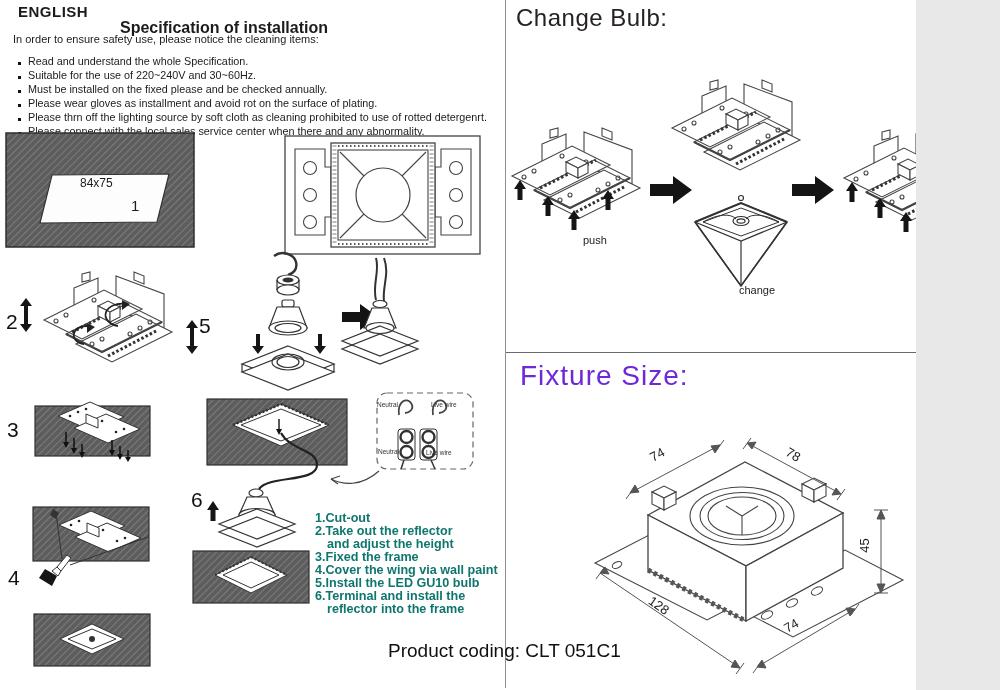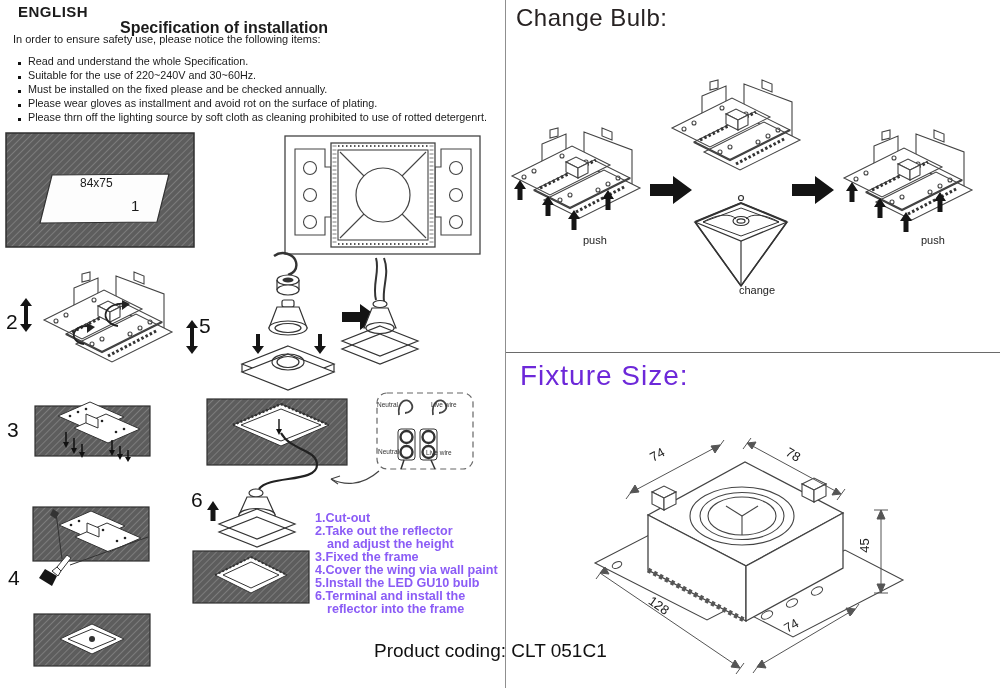--- a/index.html
+++ b/index.html
@@ -1,26 +1,26 @@
 <!DOCTYPE html>
 <html><head>
 <meta charset="utf-8">
 <style>
   html,body{margin:0;padding:0;background:#e8e8e8;}
-  #canvas{position:relative;width:1000px;height:690px;background:#ffffff;overflow:hidden;
+  #canvas{position:relative;width:916px;height:690px;background:#ffffff;overflow:hidden;
           font-family:"Liberation Sans", sans-serif;color:#1b1b1b;}
   .t{position:absolute;white-space:nowrap;}
   .lang{font-size:15px;font-weight:700;letter-spacing:.5px;}
   .spec-title{font-size:16px;width:312px;text-align:right;font-weight:bold;}
   .intro{font-size:11px;}
   .safety{position:absolute;left:14px;top:54px;font-size:10.8px;}
   .safety .li{height:14px;line-height:14px;position:relative;padding-left:14px;}
   .safety .li::before{content:"";position:absolute;left:4px;top:8px;width:3px;height:3px;background:#111;}
   .stepnum{font-size:21px;color:#111;}
-  .steps{position:absolute;left:315px;top:512px;font-size:12.6px;font-weight:700;color:#8b5cf6;}
+  .steps{position:absolute;left:315px;top:512px;font-size:12.6px;font-weight:700;color:#0f766e;}
   .steps .line{height:13px;line-height:13px;}
   .steps .indent{padding-left:12px;}
   .big-title{font-size:24px;color:#272222;letter-spacing:.5px;}
   .bigger-title{font-size:28px;color:#6d28d9;letter-spacing:1px;}
   .coding{font-size:19px;color:#101010;}
   .push{font-size:11px;color:#222;margin-left:20px;}
   .wire-lbl{font-size:6.5px;color:#333;}
   .dim{font-size:13px;color:#222;}
   .vline{position:absolute;left:505px;top:0;width:1.2px;height:688px;background:#8f8f8f;}
   .hline{position:absolute;left:506px;top:352px;width:494px;height:1.3px;background:#6a6a6a;}
@@ -72,27 +72,28 @@
           <polygon points="6,0 0,8 4,8 4,26 0,26 6,34 12,26 8,26 8,8 12,8" fill="#151515"></polygon>
         </g>
       <g id="arrowrt">
           <polygon points="0,8 23,8 23,0 42,14 23,28 23,20 0,20" fill="#141414"></polygon>
         </g>
     </defs>
   </svg>
 
   <span class="t lang" style="left:18px;top:3px;">ENGLISH</span>
   <span class="t spec-title" style="left:16px;top:19px;">Specification of installation</span>
-  <span class="t intro" style="left:13px;top:33px;">In order to ensure safety use, please notice the following items:</span>
+  <span class="t intro" style="left:13px;top:33px;">In order to ensure safety use, please notice the cleaning items:</span>
   <div class="safety" id="safety-list">
       <div class="li">Read and understand the whole Specification.</div>
       <div class="li">Suitable for the use of 220~240V and 30~60Hz.</div>
       <div class="li">Must be installed on the fixed please and be checked annually.</div>
       <div class="li">Please wear gloves as installment and avoid rot on the surface of plating.</div>
       <div class="li">Please thrn off the lighting source by soft cloth as cleaning prohibited to use of rotted detergenrt.</div>
+      <div class="li">Please connect with the local sales service center when there and any abnormality.</div>
     </div>
 
   <svg style="left:5px;top:132px;" width="190" height="116">
     <rect x="1" y="1" width="188" height="114" fill="url(#hatch)" stroke="#2f2f2f" stroke-width="1.5"></rect>
     <polygon points="47,43 164,42 152,90 35,91" fill="#fdfdfd" stroke="#333" stroke-width="1.2"></polygon>
   </svg>
   <span class="t cut84" style="left:80px;top:176px;">84x75</span>
   <span class="t cut1" style="left:131px;top:197px;">1</span>
 
   <svg style="left:283px;top:133px;" width="200" height="126">
@@ -401,15 +402,15 @@
       <line x1="168" y1="261" x2="176" y2="250" fill="none"></line>
         <line x1="266" y1="203" x2="274" y2="192" fill="none"></line>
     </g>
   </svg>
   <span class="t dim" style="left:650px;top:447px;transform:rotate(-29deg);">74</span>
   <span class="t dim" style="left:786px;top:447px;transform:rotate(30deg);">78</span>
   <span class="t dim" style="left:857px;top:538px;transform:rotate(-90deg);">45</span>
   <span class="t dim" style="left:648px;top:598px;transform:rotate(35deg);">128</span>
   <span class="t dim" style="left:784px;top:618px;transform:rotate(-30deg);">74</span>
 
-  <span class="t coding" style="left:374px;top:640px;">Product coding: CLT 051C1</span>
+  <span class="t coding" style="left:388px;top:640px;">Product coding: CLT 051C1</span>
 
 </div>
 
 </body></html>

